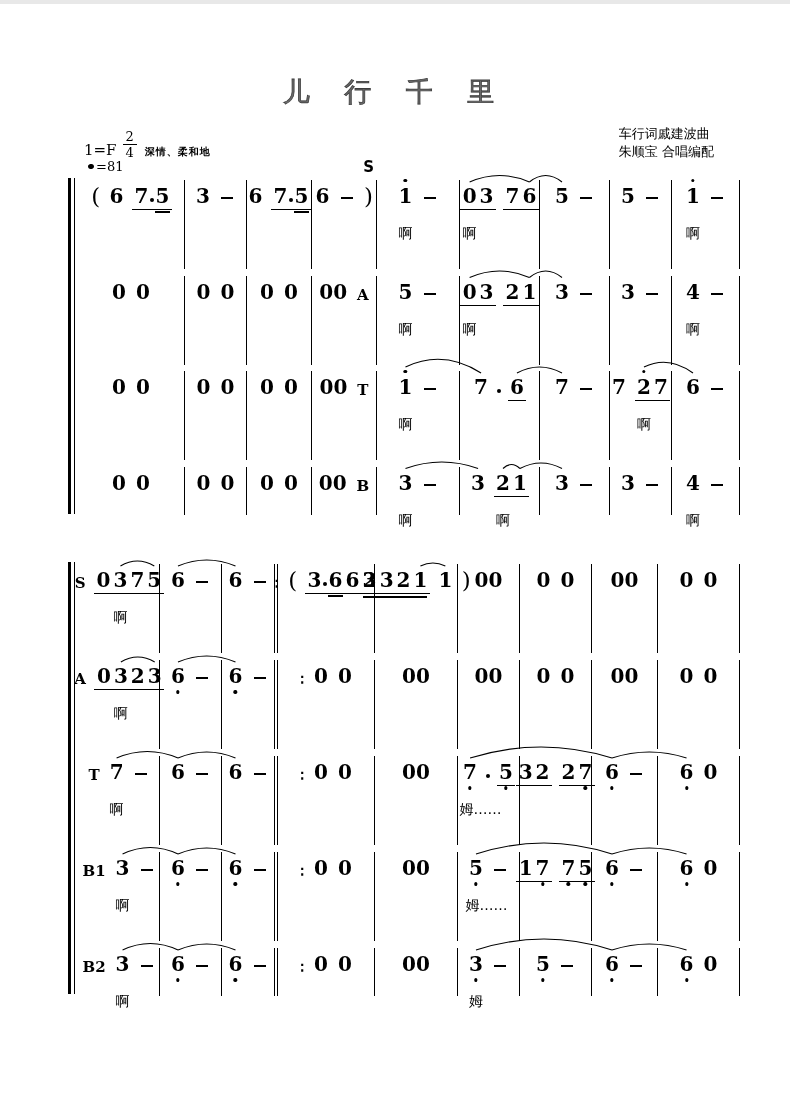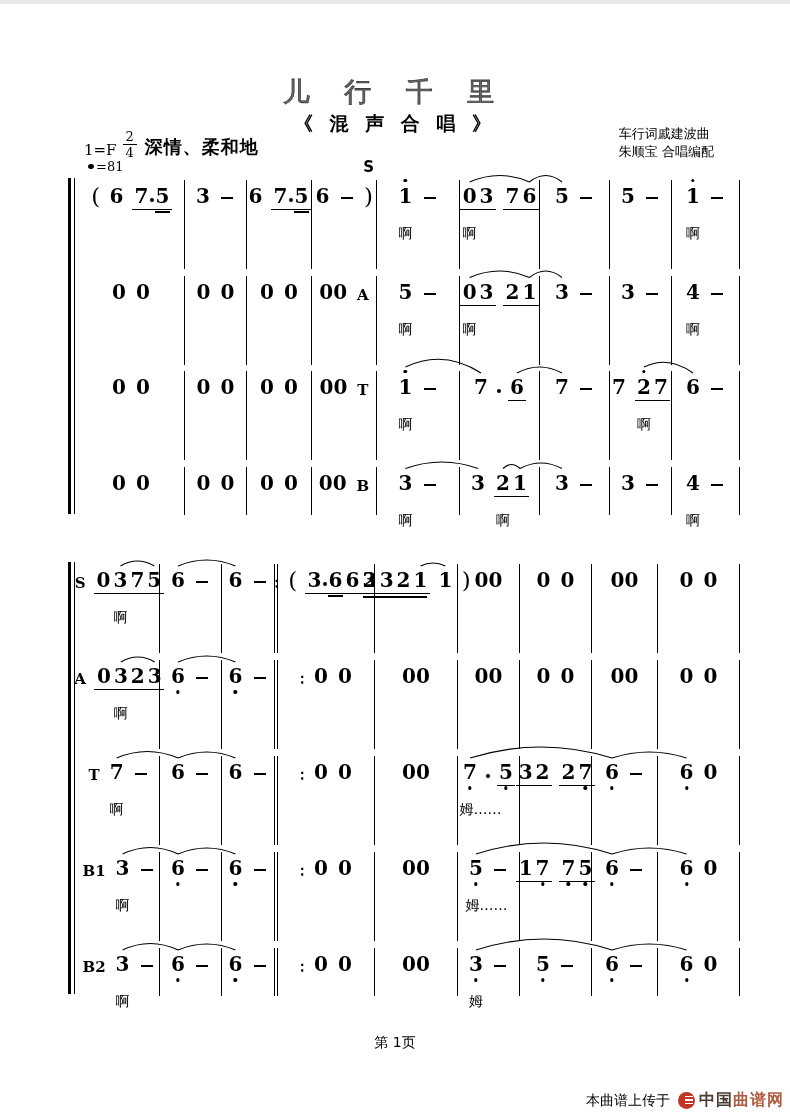--- a/index.html
+++ b/index.html
@@ -10,21 +10,21 @@
          font-family:"DejaVu Serif",serif;font-size:27px;letter-spacing:13px;
          color:#6a6a6a;-webkit-text-stroke:0.8px #3c3c3c;font-weight:400;}
   .subtitle{position:absolute;top:107px;left:0;width:100%;text-align:center;
             font-size:19px;font-weight:bold;letter-spacing:5px;}
   .keyline{position:absolute;left:84px;top:126px;font-family:"DejaVu Serif",serif;
            font-size:15px;display:flex;align-items:flex-end;}
   .frac{display:inline-flex;flex-direction:column;align-items:center;margin:0 8px 0 6px;
         font-size:13px;line-height:13px;font-family:"DejaVu Serif",serif;}
   .fr-n{border-bottom:1.2px solid #000;padding:0 3px 1px;}
   .fr-d{padding-top:1px;}
-  .expr{font-weight:bold;font-size:18px;letter-spacing:1px;}
+  .expr{font-weight:bold;font-size:10px;letter-spacing:1px;}
   .tempo{position:absolute;left:88px;top:155px;font-size:13px;font-family:"DejaVu Serif",serif;
          display:flex;align-items:center;}
   .notehead{display:inline-block;width:6px;height:5px;border-radius:50%;background:#000;
             margin-right:2px;transform:rotate(-15deg);}
   .credits{position:absolute;right:76px;top:121px;font-size:13px;line-height:18px;text-align:left;}
   
   .system{position:absolute;left:78px;width:662px;}
   .sys0{top:176px;}
   .sys1{top:560px;}
   .bracket{position:absolute;left:-10px;top:-2px;width:8px;}
@@ -68,21 +68,20 @@
   .wm-icon::after{content:"";position:absolute;left:7px;top:4px;right:2px;bottom:4px;
                   background:repeating-linear-gradient(#fff 0 1.5px,#c13525 1.5px 3.5px);}
   .wm-cn{color:#4a3a31;font-weight:bold;font-size:16px;letter-spacing:1px;}
   .wm-rest{color:#b05a41;font-weight:bold;font-size:16px;letter-spacing:1px;}
 </style>
 </head>
 <body>
 
 <div class="page" id="sheet">
   <div class="title">儿 行 千 里</div>
-  <div class="subtitle">《 混 声 合 唱 》</div>
 
   <div class="keyline">
     <span>1=F</span>
     <span class="frac">
       <span class="fr-n">2</span>
       <span class="fr-d">4</span>
     </span>
     <span class="expr">深情、柔和地</span>
   </div>
 
@@ -736,21 +735,14 @@
       <path d="M 122.5546875 850 Q 150.2734375 837 177.9921875 850" fill="none" stroke="#000" stroke-width="1.1"></path>
       <path d="M 177.9921875 850 Q 206.7421875 838 235.4921875 850" fill="none" stroke="#000" stroke-width="1.1"></path>
       <path d="M 475.9921875 850 Q 543.9921875 828 611.9921875 850" fill="none" stroke="#000" stroke-width="1.1"></path>
       <path d="M 611.9921875 850 Q 649.265625 838 686.5390625 850" fill="none" stroke="#000" stroke-width="1.1"></path>
       <path d="M 122.5546875 946 Q 150.2734375 933 177.9921875 946" fill="none" stroke="#000" stroke-width="1.1"></path>
       <path d="M 177.9921875 946 Q 206.7421875 934 235.4921875 946" fill="none" stroke="#000" stroke-width="1.1"></path>
       <path d="M 475.9921875 946 Q 543.9921875 924 611.9921875 946" fill="none" stroke="#000" stroke-width="1.1"></path>
       <path d="M 611.9921875 946 Q 649.265625 934 686.5390625 946" fill="none" stroke="#000" stroke-width="1.1"></path>
     </svg>
 
-  <div class="pageno">第 1页</div>
-
-  <div class="watermark">
-    <span>本曲谱上传于</span>
-    <span class="wm-icon"></span>
-    <span class="wm-cn">中国</span>
-    <span class="wm-rest">曲谱网</span>
-  </div>
+
 </div>
 
 </body></html>

